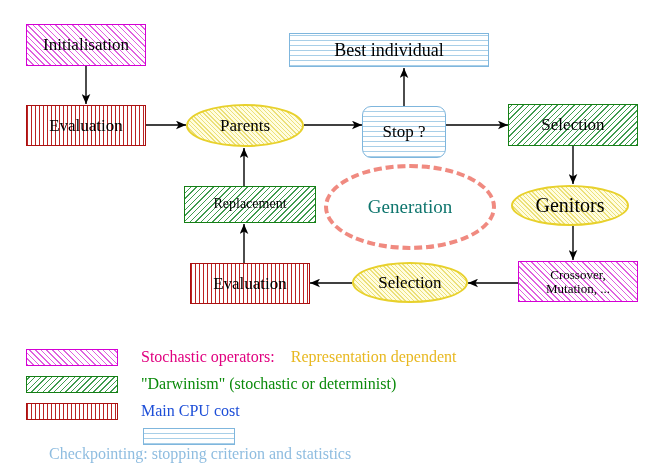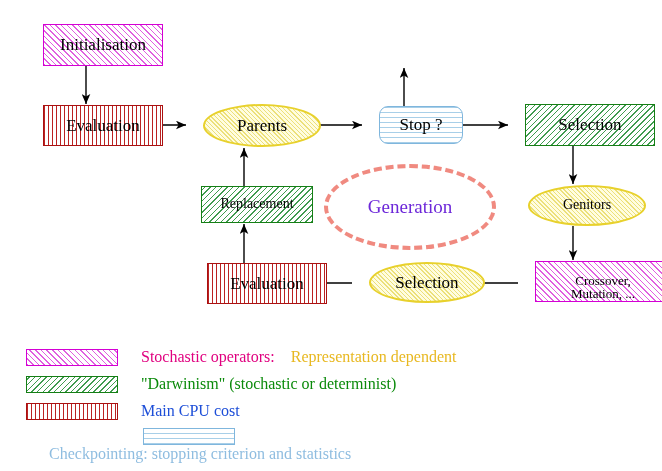--- a/index.html
+++ b/index.html
@@ -3,21 +3,21 @@
 <meta charset="utf-8">
 <style>
   html,body{margin:0;padding:0;background:#ffffff;}
   body{width:662px;height:471px;position:relative;overflow:hidden;
        font-family:"Liberation Serif", serif;}
 
   #canvas{position:absolute;left:0;top:0;width:662px;height:471px;}
 
   .node{position:absolute;box-sizing:border-box;display:flex;
         align-items:center;justify-content:center;text-align:center;
-        color:#000000;line-height:1.05;margin-left:17px;}
+        color:#000000;line-height:1.05;}
 
   
   .hatch-magenta{
     border:1px solid #d400d4;
     background-color:#ffffff;
     background-image:repeating-linear-gradient(45deg,
         #e05fe0 0px,#e05fe0 1px,rgba(255,255,255,0) 1px,rgba(255,255,255,0) 4px);
   }
   .hatch-green{
     border:1px solid #157f15;
@@ -44,21 +44,21 @@
         #ece07a 0px,#ece07a 1px,rgba(255,255,255,0) 1px,rgba(255,255,255,0) 3px);
   }
 
   .rounded{border-radius:9px;}
   .ellipse{border-radius:50%;}
 
   .dashed-ellipse{
     position:absolute;box-sizing:border-box;
     border:4px dashed #f08a80;border-radius:50%;
     display:flex;align-items:center;justify-content:center;
-    color:#6d28d9;
+    color:#0f766e;
   }
 
   
   #legend{position:absolute;left:0;top:340px;width:662px;height:120px;}
   .legend-row{position:absolute;left:26px;height:22px;display:flex;align-items:center;}
   .legend-swatch{width:92px;height:17px;box-sizing:border-box;flex:0 0 auto;}
   .legend-text{margin-left:23px;white-space:nowrap;font-size:16px;}
   .lt-magenta{color:#e0007f;}
   .lt-gold{color:#e8b820;}
   .lt-green{color:#0a8a0a;}
@@ -97,50 +97,53 @@
   </div>
 
   <div class="node hatch-red" style="left:26px;top:105px;width:120px;height:41px;font-size:17px;">
     <span>Evaluation</span>
   </div>
 
   <div class="node hatch-yellow ellipse" style="left:186px;top:104px;width:118px;height:43px;font-size:17px;text-align:center;">
     <span>Parents</span>
   </div>
 
+  <div class="node hatch-blue" style="left:289px;top:33px;width:200px;height:34px;font-size:18px;">
+    <span>Best individual</span>
+  </div>
 
-  <div class="node hatch-blue rounded" style="left:362px;top:106px;width:84px;height:38px;font-size:17px;">
+  <div class="node hatch-blue rounded" style="left:362px;top:106px;width:84px;height:52px;font-size:17px;">
     <span>Stop ?</span>
   </div>
 
   <div class="node hatch-green" style="left:508px;top:104px;width:130px;height:42px;font-size:17px;">
     <span>Selection</span>
   </div>
 
-  <div class="node hatch-green" style="left:184px;top:186px;width:112px;height:37px;font-size:14px;">
+  <div class="node hatch-green" style="left:184px;top:186px;width:132px;height:37px;font-size:14px;">
     <span>Replacement</span>
   </div>
 
   <div class="dashed-ellipse" style="left:324px;top:164px;width:172px;height:86px;font-size:19px;">
     <span>Generation</span>
   </div>
 
-  <div class="node hatch-yellow ellipse" style="left:511px;top:185px;width:118px;height:41px;font-size:14px;">
+  <div class="node hatch-yellow ellipse" style="left:511px;top:185px;width:118px;height:41px;font-size:20px;">
     <span>Genitors</span>
   </div>
 
   <div class="node hatch-red" style="left:190px;top:263px;width:120px;height:41px;font-size:17px;">
     <span>Evaluation</span>
   </div>
 
   <div class="node hatch-yellow ellipse" style="left:352px;top:262px;width:116px;height:41px;font-size:17px;">
     <span>Selection</span>
   </div>
 
-  <div class="node hatch-magenta" style="left:518px;top:261px;width:136px;height:41px;font-size:13px;align-items:flex-end;">
+  <div class="node hatch-magenta" style="left:518px;top:261px;width:120px;height:41px;font-size:13px;">
     <span style="white-space:pre-line;">Crossover,
 Mutation, ...</span>
   </div>
 
   <div id="legend">
 
     <div class="legend-row" style="top:6px;">
       <div class="legend-swatch hatch-magenta"></div>
       <div class="legend-text">
         <span class="lt-magenta">Stochastic operators:</span>

